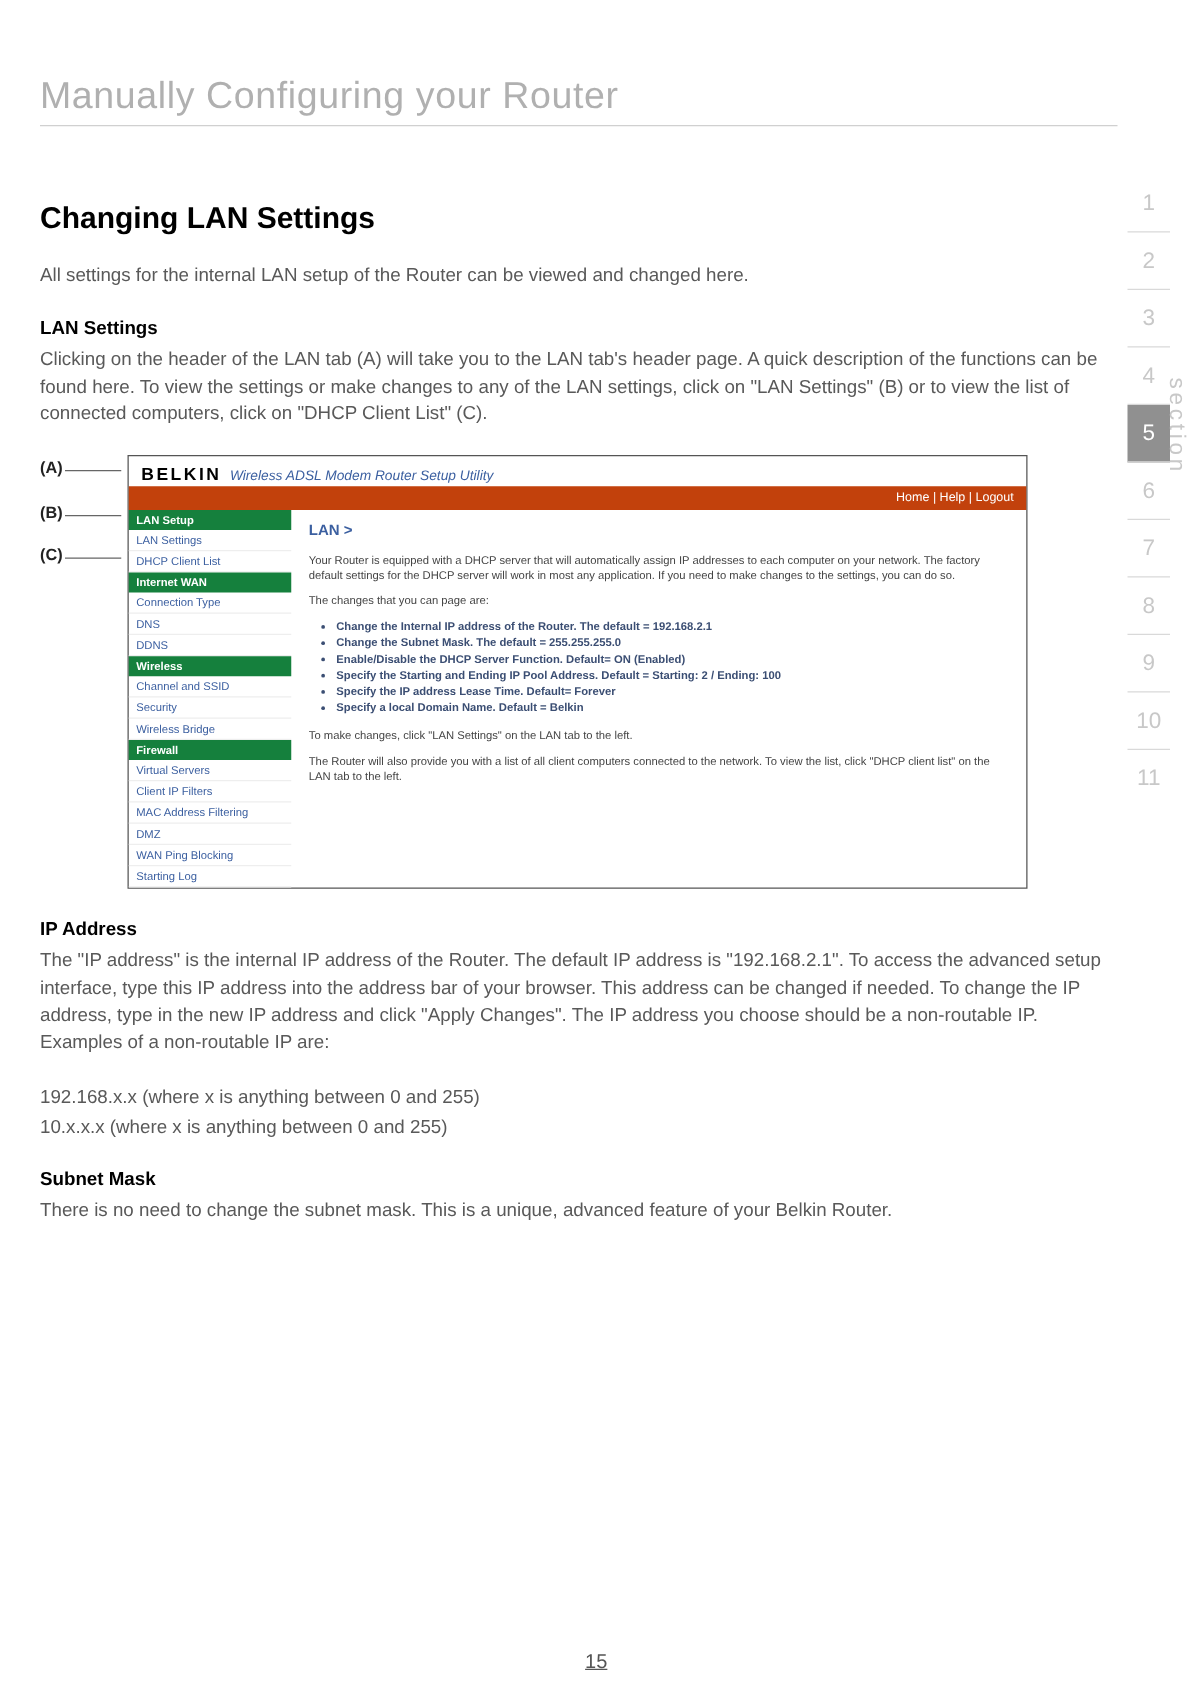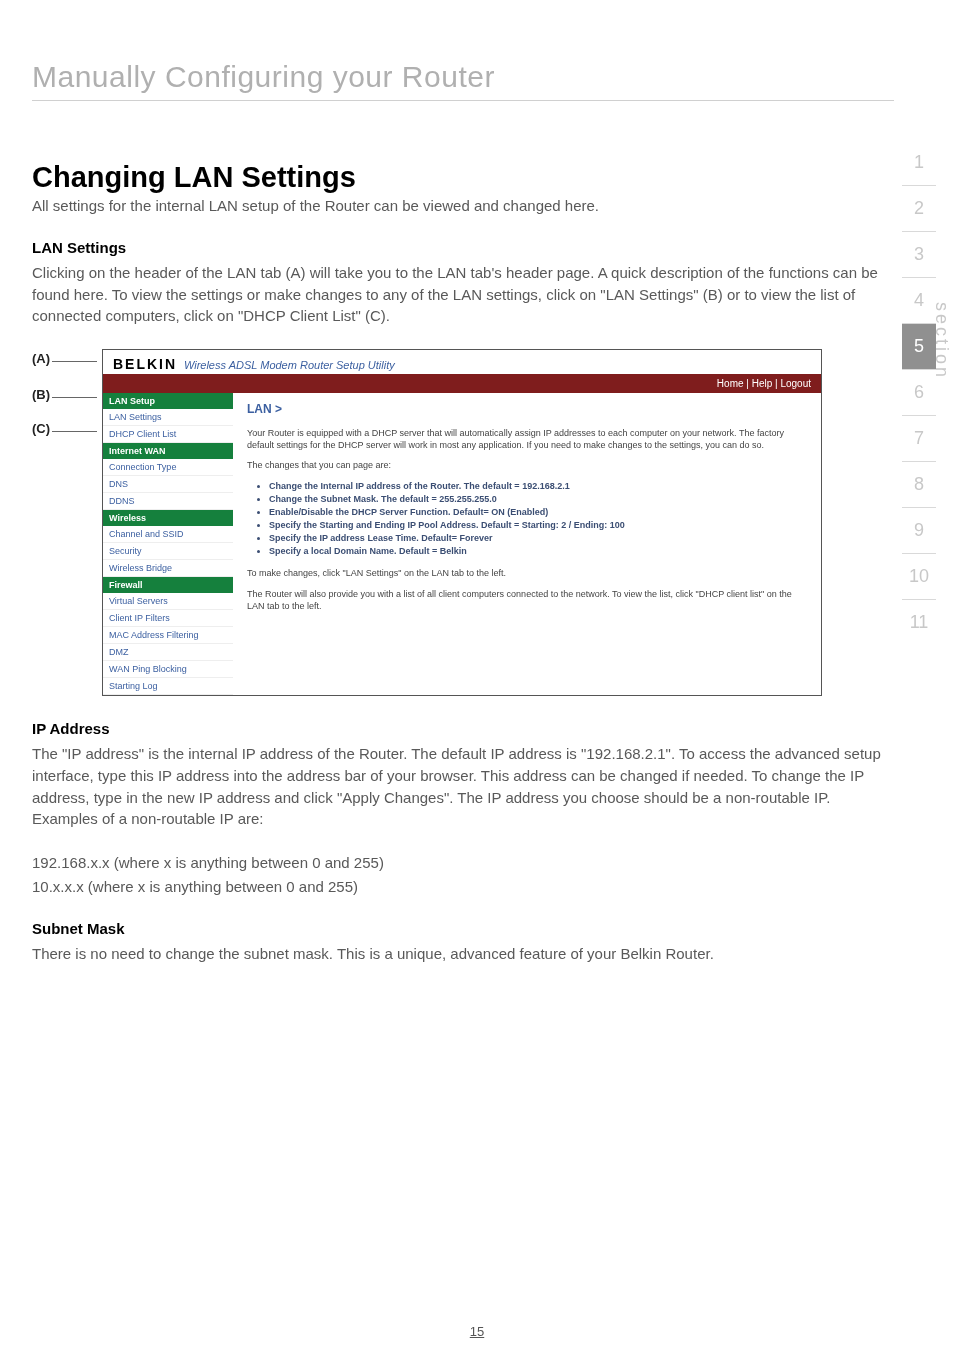--- a/index.html
+++ b/index.html
@@ -18,23 +18,23 @@
     font-size: 30px;
     color: #b0b0b0;
     font-weight: 400;
     letter-spacing: 0.5px;
     border-bottom: 1px solid #d0d0d0;
     padding-bottom: 6px;
     margin-bottom: 60px;
   }
   h2.main-heading {
     color: #000;
-    font-size: 29px;
-    font-weight: bold;
-    margin-bottom: 1px;
+    font-size: 24px;
+    font-weight: bold;
+    margin-bottom: 21px;
   }
   .body-text {
     font-size: 15px;
     line-height: 1.45;
     color: #595959;
     margin-bottom: 22px;
   }
   .sub-heading {
     color: #000;
     font-size: 15px;
@@ -84,21 +84,21 @@
   }
   .router-sub {
     font-style: italic;
     font-size: 11px;
     color: #3b5fa0;
     font-weight: normal;
     letter-spacing: 0;
     margin-left: 4px;
   }
   .router-topbar {
-    background: #7f1d1d;
+    background: #c2410c;
     color: #fff;
     text-align: right;
     padding: 4px 10px;
     font-size: 10px;
   }
   .router-body {
     display: flex;
   }
   .router-nav {
     width: 130px;
@@ -136,21 +136,21 @@
     color: #3b4e73;
     font-weight: bold;
     margin-bottom: 10px;
   }
   .router-main ul li { margin-bottom: 1px; }
   .page-number {
     position: absolute;
     bottom: 24px;
     width: 100%;
     text-align: center;
-    font-size: 13px;
+    font-size: 16px;
     color: #555;
     text-decoration: underline;
   }
   
   .section-nav {
     position: absolute;
     right: 18px;
     top: 140px;
     width: 34px;
     text-align: center;

